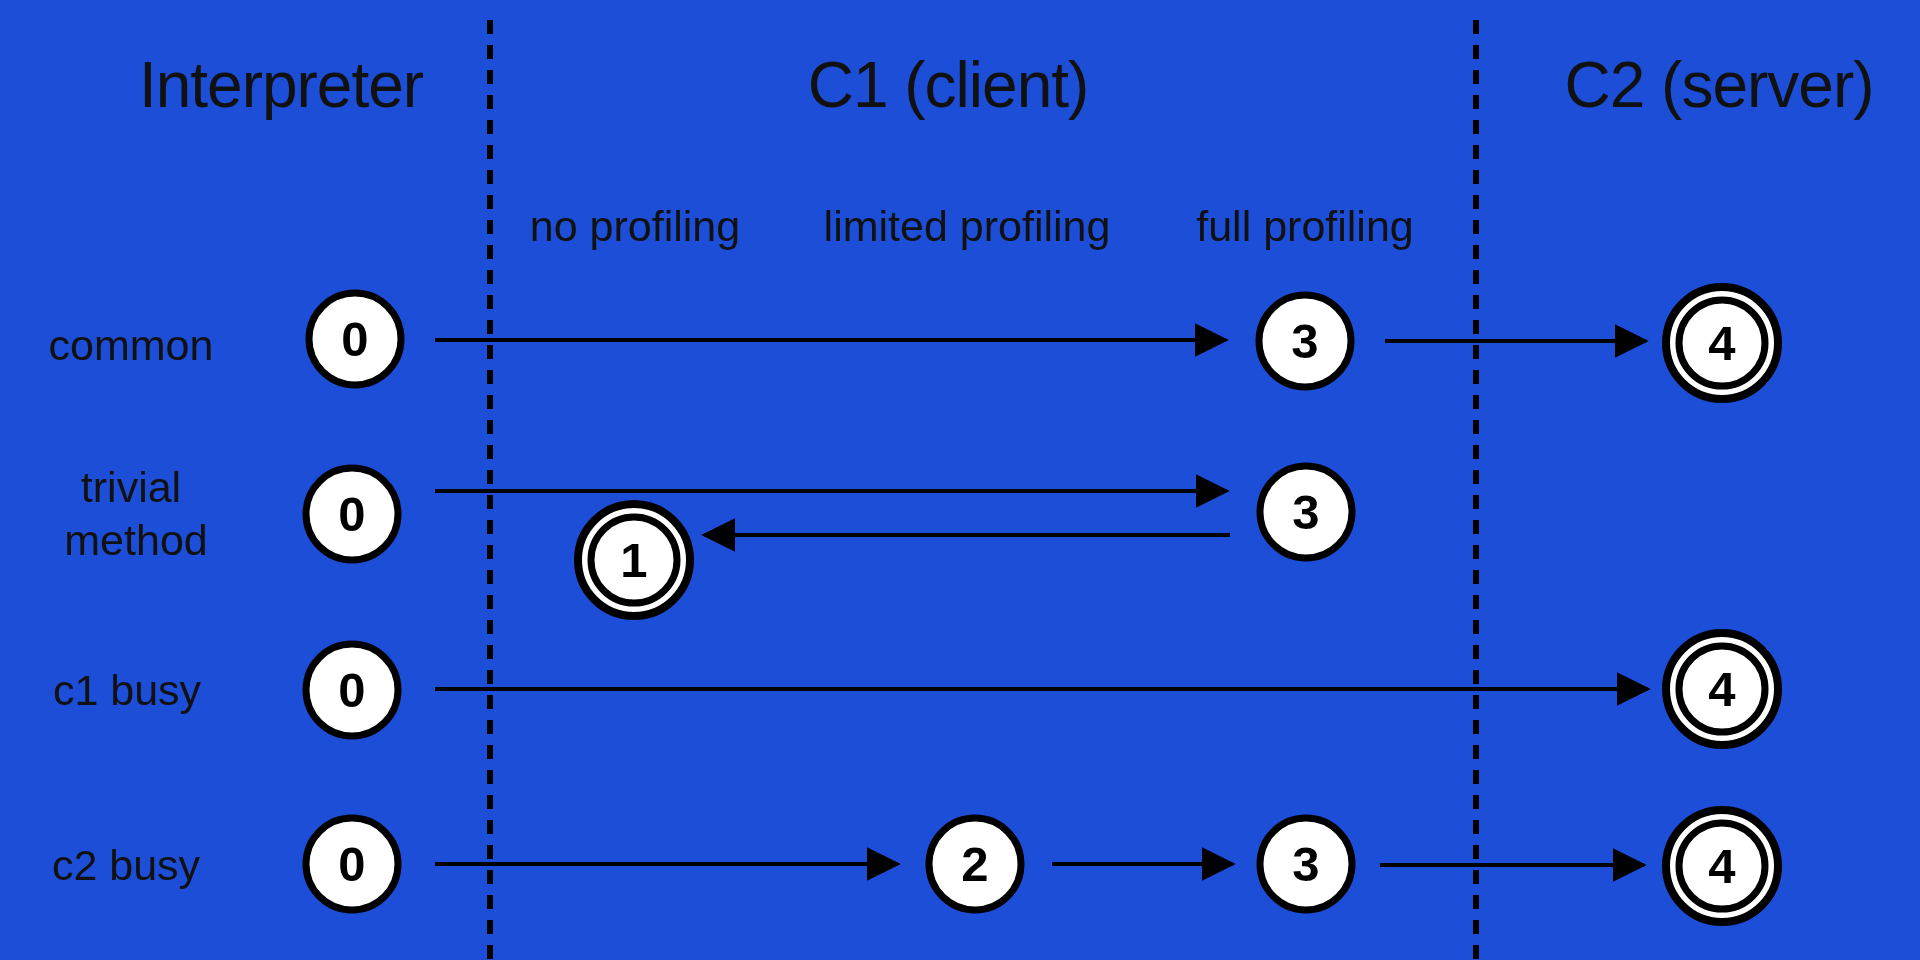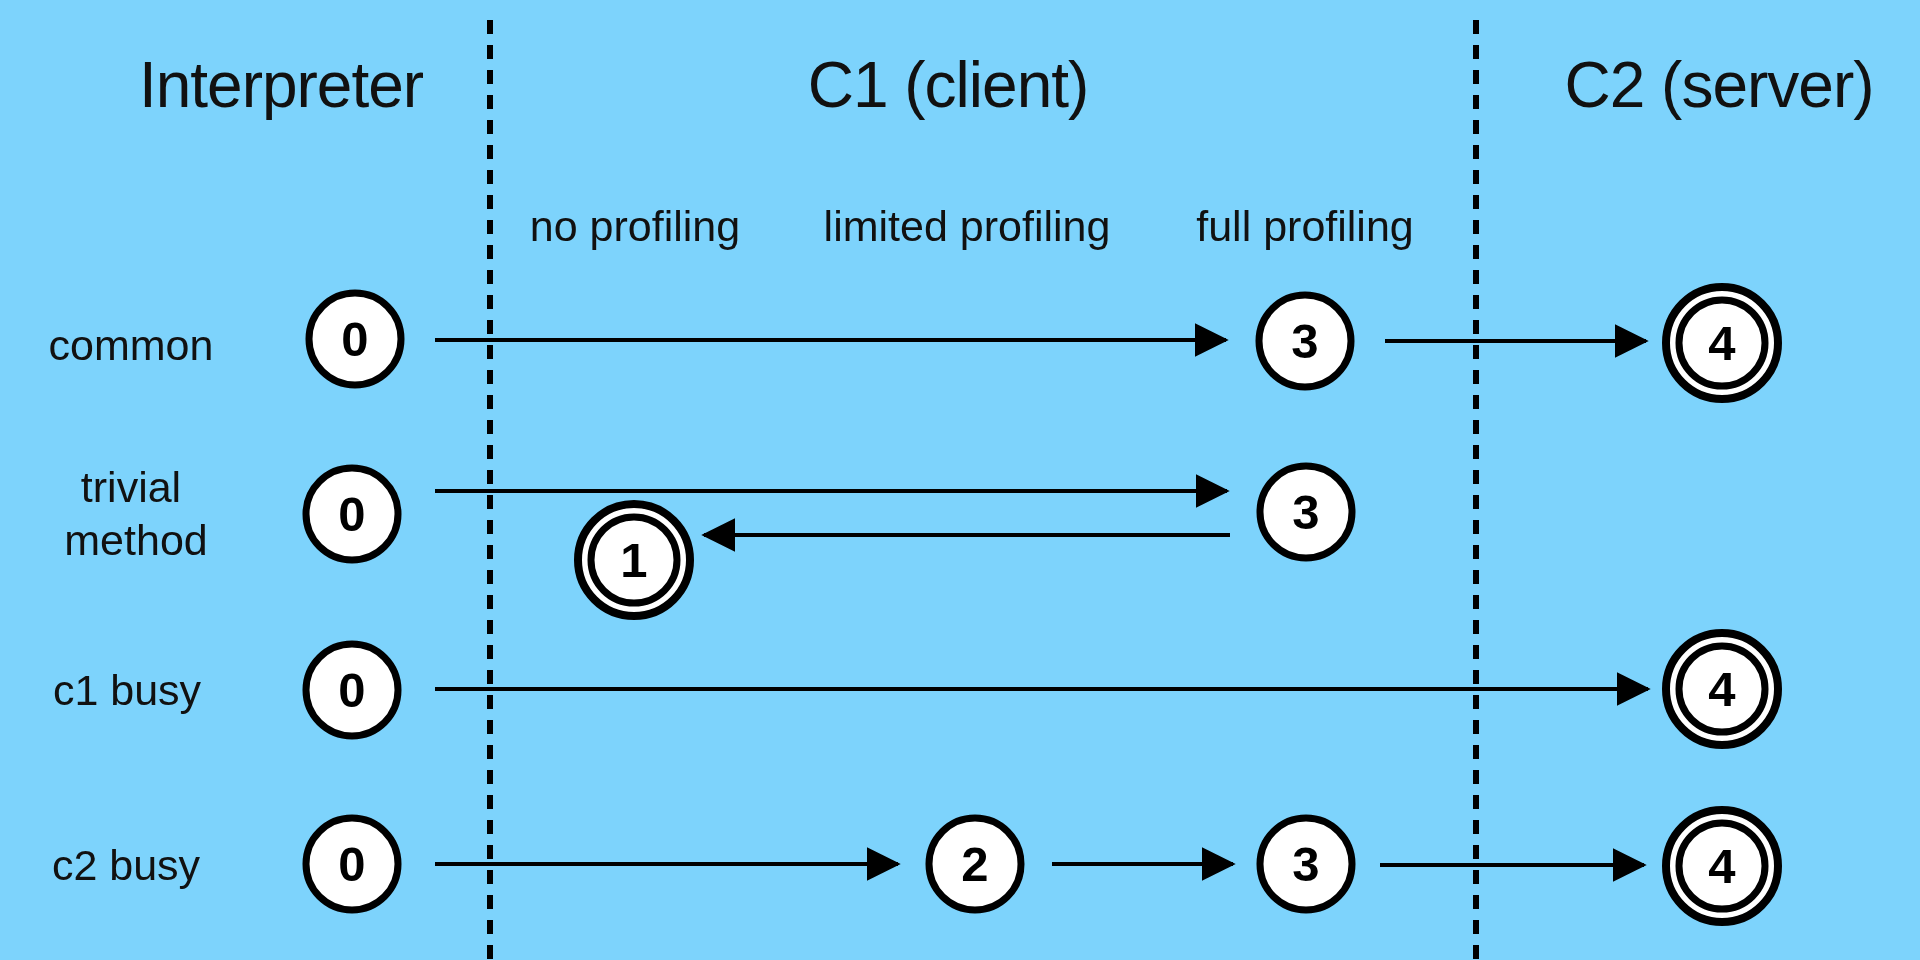--- a/index.html
+++ b/index.html
@@ -4,21 +4,21 @@
 <style>
   html, body {
     margin: 0;
     padding: 0;
     background: #ffffff;
   }
   .stage {
     position: relative;
     width: 1920px;
     height: 960px;
-    background: #7dd3fc;
+    background: #1d4ed8;
     overflow: hidden;
     font-family: "Liberation Sans", "DejaVu Sans", sans-serif;
   }
   svg { display: block; }
 
   .col-header {
     font-family: "Liberation Sans", "DejaVu Sans", sans-serif;
     font-size: 64px;
     font-weight: 400;
     fill: #111111;

